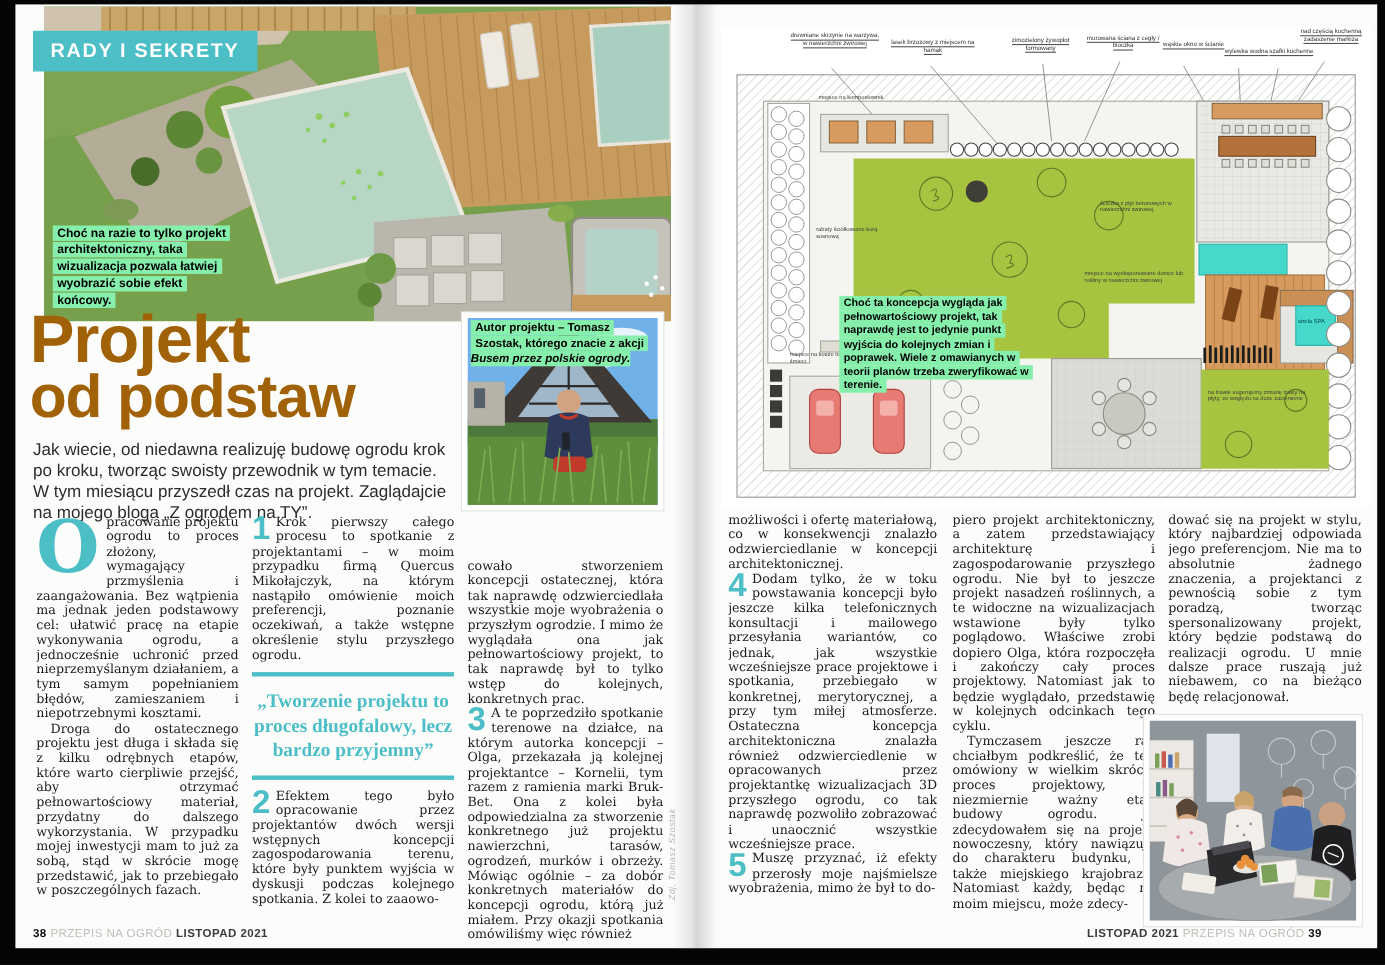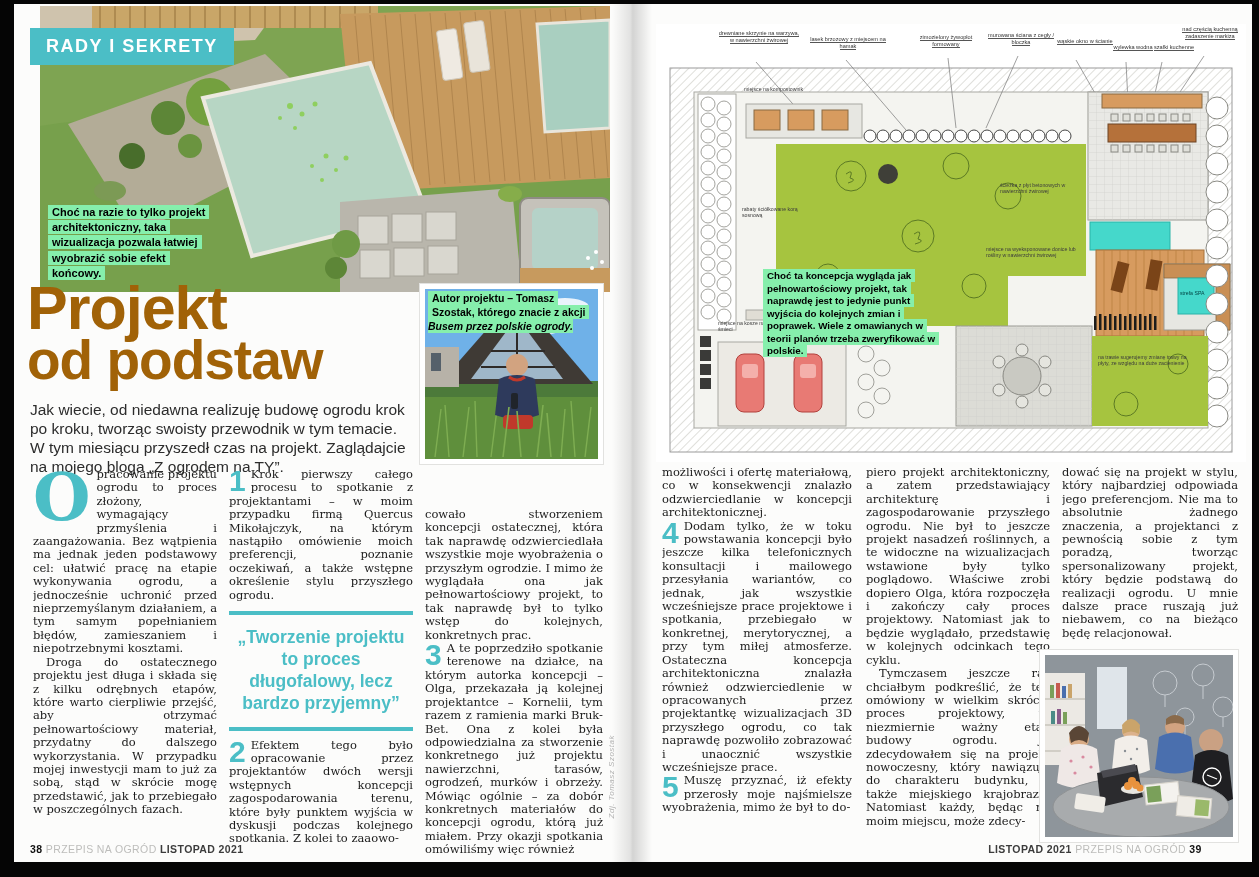--- a/index.html
+++ b/index.html
@@ -29,21 +29,21 @@
   .c1{left:33px;width:184px;}
   .c2{left:229px;width:184px;}
   .c3{left:425px;width:178px;margin-top:40px;}
   .col p{margin:0;}
   .col p.ind{text-indent:13px;}
   .dropcap{float:left;font-family:"DejaVu Serif",serif;font-weight:bold;color:#4bbec6;
            font-size:66px;line-height:52px;margin:3px 6px 0 0;}
   .stepnum{float:left;font-family:"Liberation Sans",sans-serif;font-weight:bold;color:#4bbec6;
            font-size:30px;line-height:24px;margin:1px 5px 0 0;}
   .quote{border-top:4px solid #4bbec6;border-bottom:4px solid #4bbec6;margin:9px 0 8px 0;
-         padding:12px 2px;color:#4bbec6;font-family:Liberation Sans, sans-serif;font-weight:bold;
+         padding:12px 2px;color:#4bbec6;font-family:Liberation Serif, serif;font-weight:bold;
          font-size:17.5px;line-height:1.25;text-align:center;text-indent:0 !important;}
   .credit{position:absolute;left:607px;top:735px;width:14px;color:#b3b3b3;font-size:8px;font-style:italic;
           writing-mode:vertical-rl;transform:rotate(180deg);letter-spacing:.5px;}
   .footer{position:absolute;top:843px;font-size:10.5px;letter-spacing:.4px;}
   .f-left{left:30px;}
   .f-right{left:950px;width:290px;text-align:center;}
   .f-page{font-weight:bold;color:#111;}
   .f-brand{color:#bdbdbb;}
   .f-issue{font-weight:bold;color:#3c3c3c;}
   
@@ -475,21 +475,21 @@
 
     <div class="inner-label" style="left:88px;top:62px;width:78px;">miejsce na kompostownik</div>
     <div class="inner-label" style="left:86px;top:182px;width:64px;">rabaty ściółkowane korą sosnową</div>
     <div class="inner-label" style="left:62px;top:296px;width:56px;">miejsce na kosze na śmieci</div>
     <div class="inner-label" style="left:344px;top:158px;width:84px;">ścieżka z płyt betonowych w nawierzchni żwirowej</div>
     <div class="inner-label" style="left:330px;top:222px;width:100px;">miejsce na wyeksponowane donice lub rośliny w nawierzchni żwirowej</div>
     <div class="inner-label" style="left:524px;top:266px;width:34px;color:#044;">strefa SPA</div>
     <div class="inner-label" style="left:442px;top:330px;width:92px;">na trawie sugerujemy zmianę trawy na płyty, ze względu na duże zacienienie</div>
   </div>
   <div class="strip-caption plan-cap">
-    <span>Choć ta koncepcja wygląda jak pełnowartościowy projekt, tak naprawdę jest to jedynie punkt wyjścia do kolejnych zmian i poprawek. Wiele z omawianych w teorii planów trzeba zweryfikować w polskie.</span>
+    <span>Choć ta koncepcja wygląda jak pełnowartościowy projekt, tak naprawdę jest to jedynie punkt wyjścia do kolejnych zmian i poprawek. Wiele z omawianych w teorii planów trzeba zweryfikować w terenie.</span>
   </div>
 
   <div class="rcol r1">
     <p><span>możliwości i ofertę materiałową, co w konsekwencji znalazło odzwierciedlanie w koncepcji architektonicznej.</span></p>
     <p><span class="stepnum">4</span><span>Dodam tylko, że w toku powstawania koncepcji było jeszcze kilka telefonicznych konsultacji i mailowego przesyłania wariantów, co jednak, jak wszystkie wcześniejsze prace projektowe i spotkania, przebiegało w konkretnej, merytorycznej, a przy tym miłej atmosferze. Ostateczna koncepcja architektoniczna znalazła również odzwierciedlenie w opracowanych przez projektantkę wizualizacjach 3D przyszłego ogrodu, co tak naprawdę pozwoliło zobrazować i unaocznić wszystkie wcześniejsze prace.</span></p>
     <p><span class="stepnum">5</span><span>Muszę przyznać, iż efekty przerosły moje najśmielsze wyobrażenia, mimo że był to do-</span></p>
   </div>
 
   <div class="rcol r2">
     <p><span>piero projekt architektoniczny, a zatem przedstawiający architekturę i zagospodarowanie przyszłego ogrodu. Nie był to jeszcze projekt nasadzeń roślinnych, a te widoczne na wizualizacjach wstawione były tylko poglądowo. Właściwe zrobi dopiero Olga, która rozpoczęła i zakończy cały proces projektowy. Natomiast jak to będzie wyglądało, przedstawię w kolejnych odcinkach tego cyklu.</span></p>

